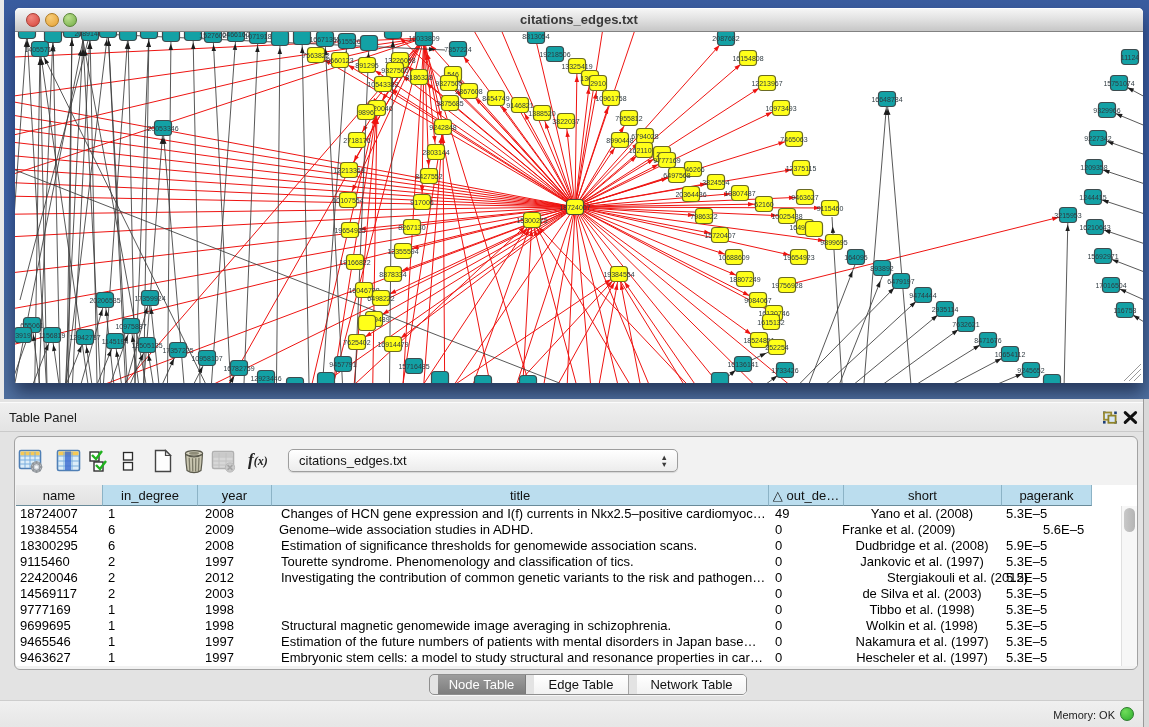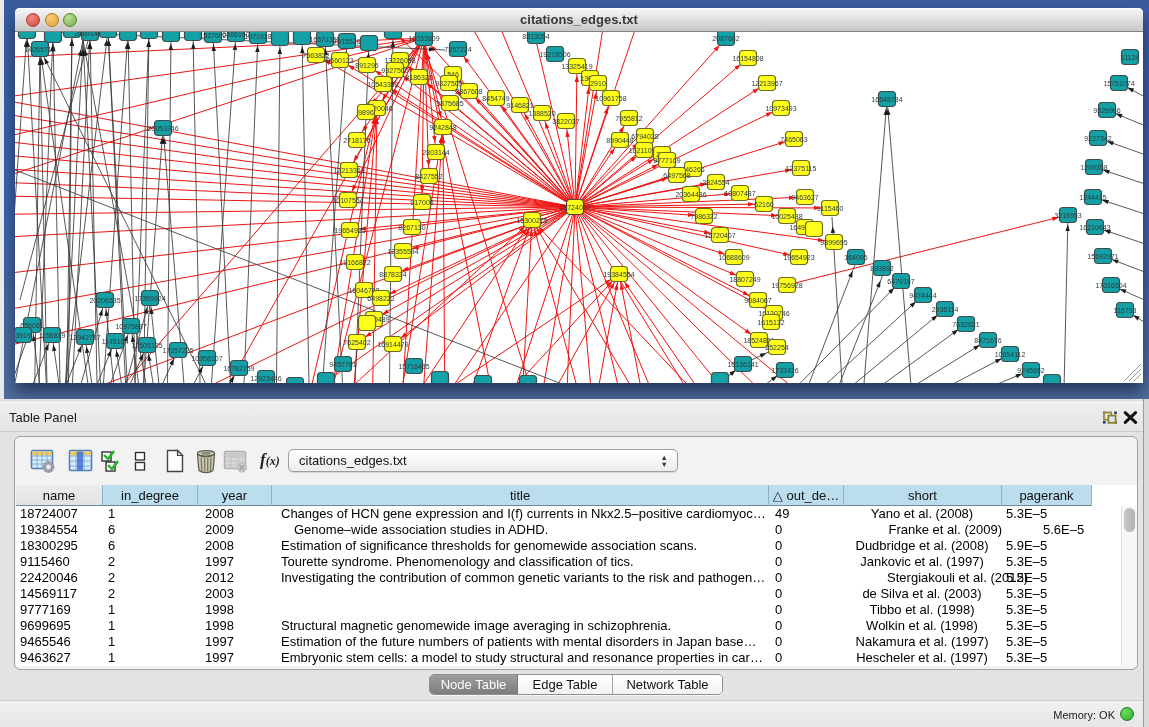--- a/index.html
+++ b/index.html
@@ -15,37 +15,37 @@
 #titlebar .title { position:absolute; left:0; right:0; top:4px; text-align:center;
   font-size:13px; font-weight:bold; color:#393939; }
 .tl { position:absolute; top:5px; width:14px; height:14px; border-radius:50%; }
 #gcontent { position:absolute; left:0; top:24px; width:1128px; height:351px; background:#fff; overflow:hidden; }
 #bottom { position:absolute; left:0; top:399px; width:1149px; height:328px; background:#e3e3e3;padding-left:32px; }
 #tpbar { position:absolute; left:0; top:3px; width:1149px; height:30px;
   background:linear-gradient(180deg,#efefef,#e4e4e4); border-top:1px solid #fbfbfb; border-bottom:1px solid #cacaca; }
 #tpbar .t { position:absolute; left:9px; top:7px; font-size:13px; color:#1c1c1c; }
 #innerpanel { position:absolute; left:14px; top:37px; width:1124px; height:234px;
   background:#f2f2f2; border:1px solid #a2a2a2; border-radius:6px; }
-.ticon { position:absolute; top:49px;margin-left:12px; }
+.ticon { position:absolute; top:49px; }
 #combo { position:absolute; left:288px; top:50px; width:390px; height:23px;
   background:linear-gradient(180deg,#ffffff,#ececec); border:1px solid #9e9e9e; border-radius:5px;
   font-size:13px; color:#111; line-height:21px; padding-left:10px;
   box-shadow:0 1px 1px rgba(0,0,0,0.12); }
 #combo .arr { position:absolute; right:9px; top:4px; font-size:7.5px; color:#3a3a3a; line-height:7px; }
 #tablewrap { position:absolute; left:16px; top:86px; width:1121px; height:181px; background:#fff; overflow:hidden; }
 .th { position:absolute; top:0; height:21px; font-size:13px; color:#111; text-align:center;
   line-height:21px; background:#bbddee; border-right:1px solid #8cb3c6; border-bottom:1px solid #698a99; }
 .trow { position:absolute; left:0; width:1121px; height:16px; font-size:13px; color:#000; }
 .trow span { position:absolute; top:0; white-space:nowrap; line-height:16px; }
 #vscroll { position:absolute; left:1105px; top:21px; width:16px; height:160px; background:#f7f7f7; border-left:1px solid #e0e0e0; }
 #vthumb { position:absolute; left:2px; top:2px; width:11px; height:24px; background:linear-gradient(90deg,#c8c8c8,#b4b4b4); border-radius:6px; }
 #tabs { position:absolute; left:429px; top:275px; height:21px; display:flex;
   border:1px solid #8f8f8f; border-radius:5px; overflow:hidden; box-shadow:0 1px 0 rgba(255,255,255,0.7); }
 .tab { height:100%; font-size:13px; line-height:20px; text-align:center;
-  background:linear-gradient(180deg,#ffffff,#f2f2f2); color:#111; border-right:1px solid #a5a5a5; }
+  background:linear-gradient(180deg,#ffffff,#f2f2f2); color:#111; border-right:1px solid #a5a5a5;margin-left:8px; }
 .tab.sel { background:linear-gradient(180deg,#9d9d9d,#7d7d7d); color:#fff; border-right:1px solid #7a7a7a; }
 .tab:last-child { border-right:none; }
 #statusbar { position:absolute; left:0; top:301px; width:1149px; height:27px;
   background:linear-gradient(180deg,#f0f0f0,#e6e6e6); border-top:1px solid #cdcdcd; }
 #mem { position:absolute; right:34px; top:8px; font-size:11px; color:#222; }
 #memdot { position:absolute; right:15px; top:6px; width:14px; height:14px; border-radius:50%;
   background:radial-gradient(circle at 35% 30%,#6fdc5a,#2eae2e); border:1px solid #2a7a2a; }
 #rightrail { position:absolute; left:1143px; top:0; width:6px; height:328px; background:#d9d9d9; border-left:1px solid #9a9a9a; }
 </style></head>
 <body>
@@ -836,23 +836,23 @@
 <span style="left:189px">2008</span>
           <span style="left:265px">Changes of HCN gene expression and I(f) currents in Nkx2.5–positive cardiomyoc…</span>
 <span style="left:759px">49</span>
           <span style="left:826px;width:160px;text-align:center">Yano et al. (2008)</span>
 <span style="left:990px">5.3E–5</span>
         </div>
 <div class="trow" style="top:37px">
 <span style="left:4px">19384554</span>
           <span style="left:92px">6</span>
 <span style="left:189px">2009</span>
-          <span style="left:278px">Genome–wide association studies in ADHD.</span>
+          <span style="left:263px">Genome–wide association studies in ADHD.</span>
 <span style="left:759px">0</span>
-          <span style="left:826px;width:160px;text-align:right">Franke et al. (2009)</span>
+          <span style="left:826px;width:160px;text-align:left">Franke et al. (2009)</span>
 <span style="left:1027px">5.6E–5</span>
         </div>
 <div class="trow" style="top:53px">
 <span style="left:4px">18300295</span>
           <span style="left:92px">6</span>
 <span style="left:189px">2008</span>
           <span style="left:265px">Estimation of significance thresholds for genomewide association scans.</span>
 <span style="left:759px">0</span>
           <span style="left:826px;width:160px;text-align:center">Dudbridge et al. (2008)</span>
 <span style="left:990px">5.9E–5</span>

